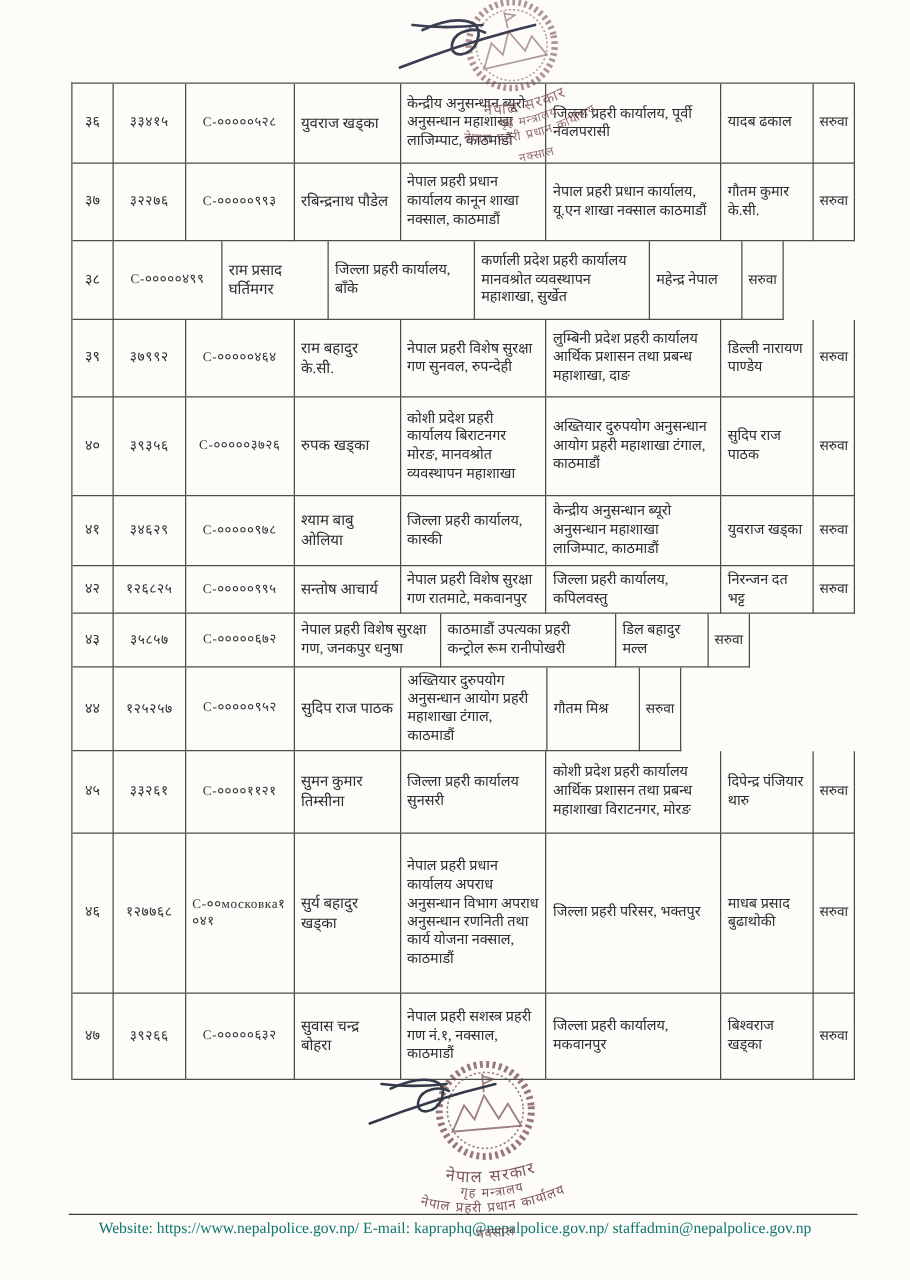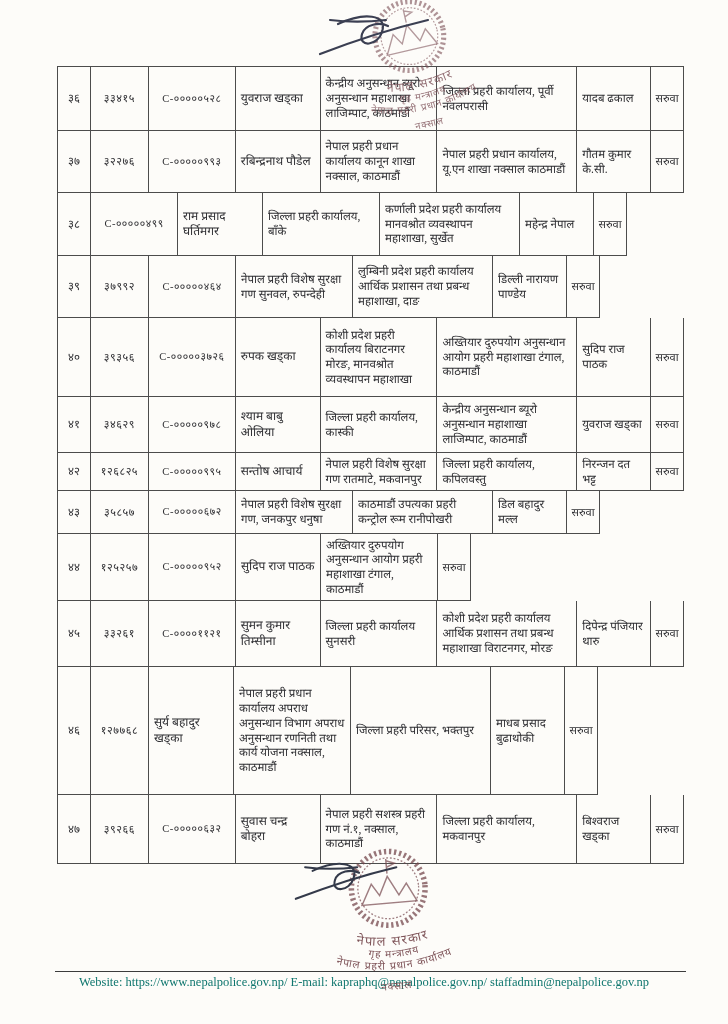--- a/index.html
+++ b/index.html
@@ -89,20 +89,21 @@
       <div class="c c5">जिल्ला प्रहरी कार्यालय, बाँके</div>
       <div class="c c6">कर्णाली प्रदेश प्रहरी कार्यालय मानवश्रोत व्यवस्थापन महाशाखा, सुर्खेत</div>
       <div class="c c7">महेन्द्र नेपाल</div>
       <div class="c c8">सरुवा</div>
     </div>
 
     <div class="trow r39">
       <div class="c c1">३९</div>
       <div class="c c2">३७९९२</div>
       <div class="c c3">C-०००००४६४</div>
+      <div class="c c4">राम बहादुर के.सी.</div>
       <div class="c c5">नेपाल प्रहरी विशेष सुरक्षा गण सुनवल, रुपन्देही</div>
       <div class="c c6">लुम्बिनी प्रदेश प्रहरी कार्यालय आर्थिक प्रशासन तथा प्रबन्ध महाशाखा, दाङ</div>
       <div class="c c7">डिल्ली नारायण पाण्डेय</div>
       <div class="c c8">सरुवा</div>
     </div>
 
     <div class="trow r40">
       <div class="c c1">४०</div>
       <div class="c c2">३९३५६</div>
       <div class="c c3">C-०००००३७२६</div>
@@ -144,37 +145,39 @@
       <div class="c c7">डिल बहादुर मल्ल</div>
       <div class="c c8">सरुवा</div>
     </div>
 
     <div class="trow r44">
       <div class="c c1">४४</div>
       <div class="c c2">१२५२५७</div>
       <div class="c c3">C-०००००९५२</div>
       <div class="c c4">सुदिप राज पाठक</div>
       <div class="c c5">अख्तियार दुरुपयोग अनुसन्धान आयोग प्रहरी महाशाखा टंगाल, काठमाडौं</div>
+      <div class="c c7">गौतम मिश्र</div>
       <div class="c c8">सरुवा</div>
     </div>
 
     <div class="trow r45">
       <div class="c c1">४५</div>
       <div class="c c2">३३२६१</div>
       <div class="c c3">C-००००११२१</div>
       <div class="c c4">सुमन कुमार तिम्सीना</div>
       <div class="c c5">जिल्ला प्रहरी कार्यालय सुनसरी</div>
       <div class="c c6">कोशी प्रदेश प्रहरी कार्यालय आर्थिक प्रशासन तथा प्रबन्ध महाशाखा विराटनगर, मोरङ</div>
       <div class="c c7">दिपेन्द्र पंजियार थारु</div>
       <div class="c c8">सरुवा</div>
     </div>
 
     <div class="trow r46">
       <div class="c c1">४६</div>
       <div class="c c2">१२७७६८</div>
+      <div class="c c3">C-००московка१०४१</div>
       <div class="c c4">सुर्य बहादुर खड्का</div>
       <div class="c c5">नेपाल प्रहरी प्रधान कार्यालय अपराध अनुसन्धान विभाग अपराध अनुसन्धान रणनिती तथा कार्य योजना नक्साल, काठमाडौं</div>
       <div class="c c6">जिल्ला प्रहरी परिसर, भक्तपुर</div>
       <div class="c c7">माधब प्रसाद बुढाथोकी</div>
       <div class="c c8">सरुवा</div>
     </div>
 
     <div class="trow r47">
       <div class="c c1">४७</div>
       <div class="c c2">३९२६६</div>

